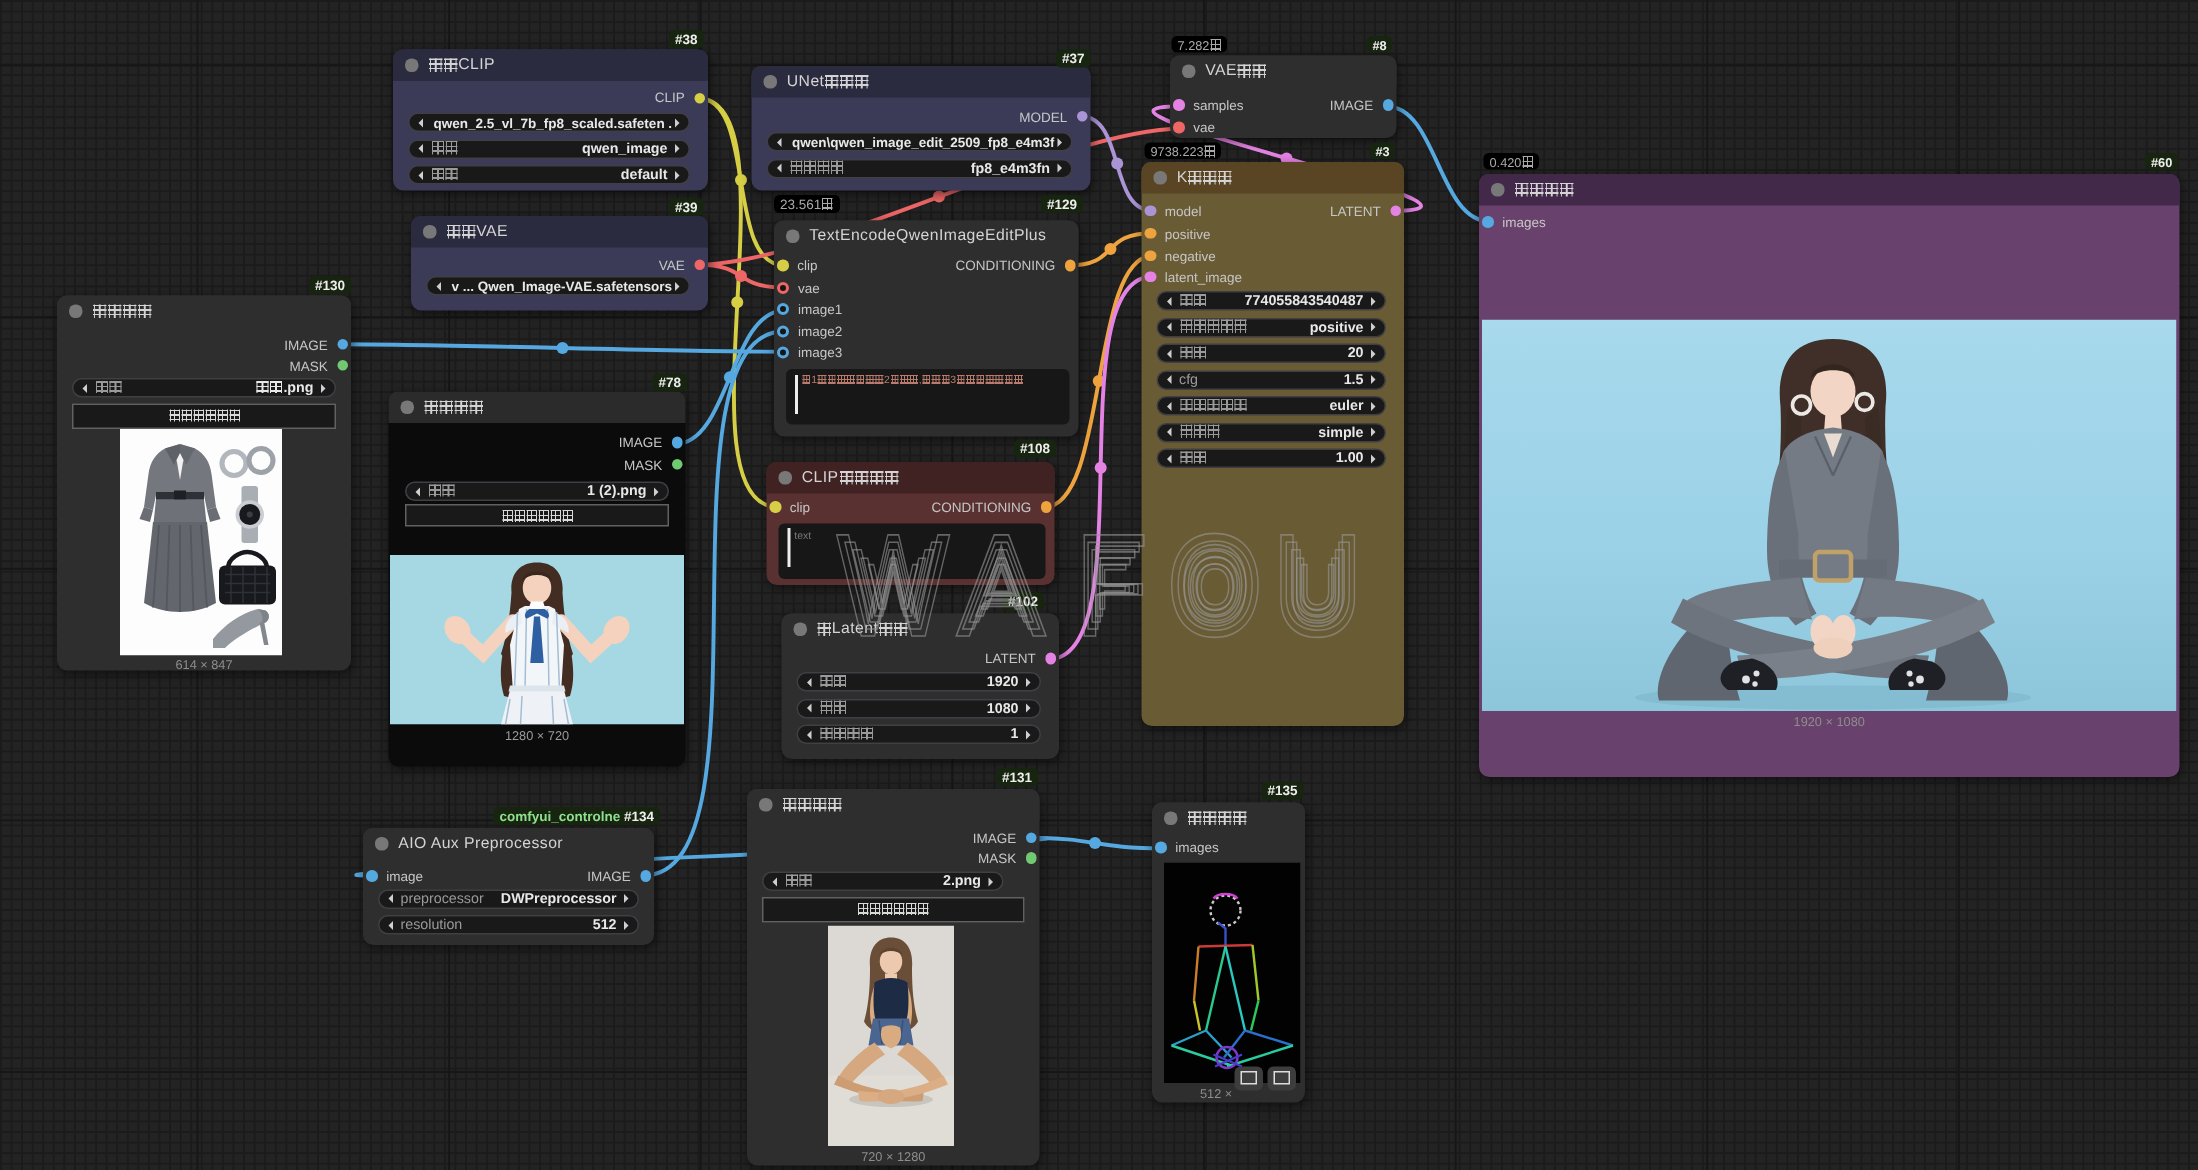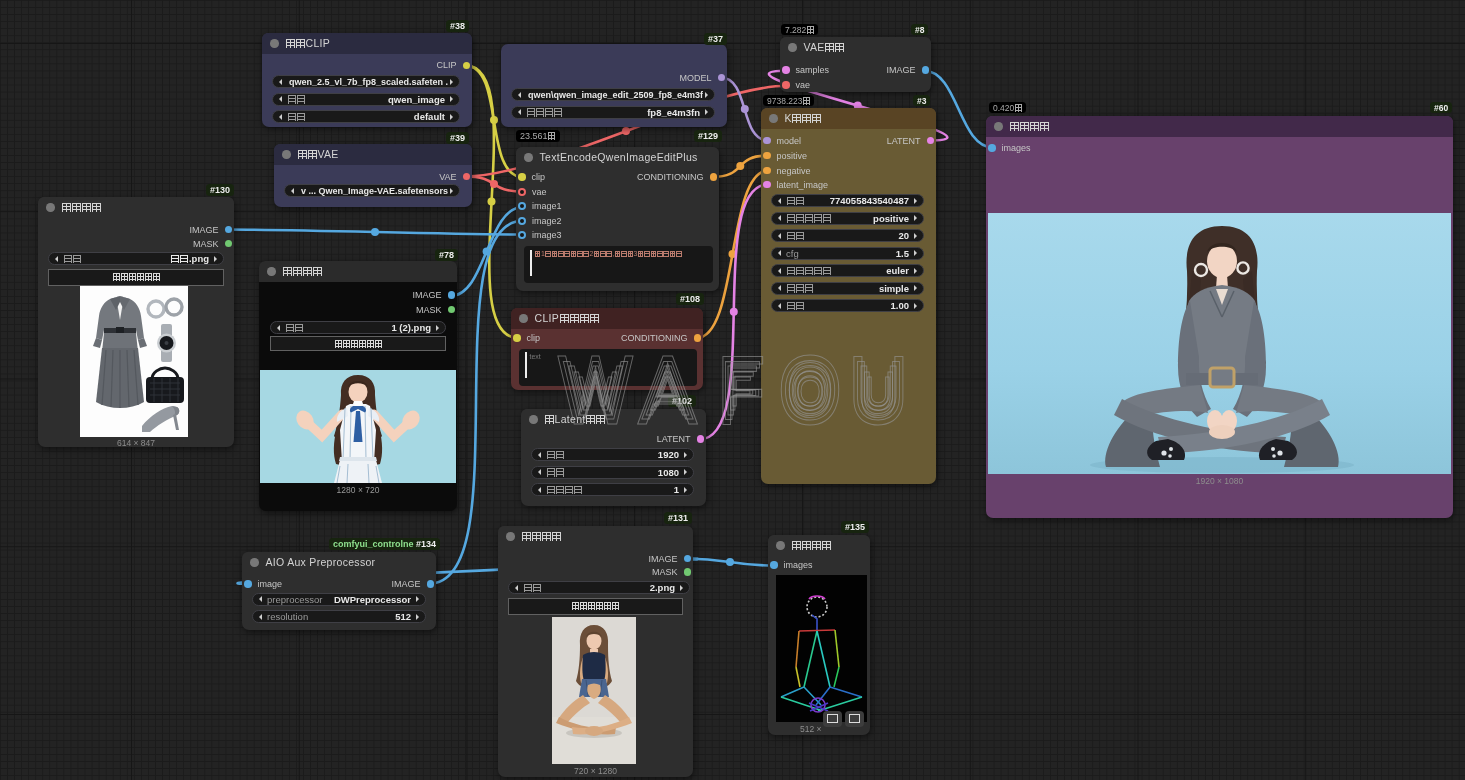--- a/index.html
+++ b/index.html
@@ -101,20 +101,21 @@
     </div>
  <div class="w" style="left:10px;right:12px;top:77px">
       <span class="tl"></span>
       <span class="k"><i class="cs"></i><i class="cs"></i></span>
       <span class="v">default</span>
       <span class="tr2"></span>
     </div>
 </div>
 
 <div class="node" style="left:501px;top:44px;width:226px;height:83px;background:#3b3b58">
+ <div class="tit" style="background:#2b2b40"><span class="tdot"></span>UNet<i class="c"></i><i class="c"></i><i class="c"></i></div>
  <div class="slot sout" style="top:27.5px">MODEL<span class="p pv"></span></div>
  <div class="w" style="left:10px;right:12px;top:44px">
       <span class="tl"></span>
       <span class="ctr">qwen\qwen_image_edit_2509_fp8_e4m3f ...</span>
       <span class="tr"></span>
     </div>
  <div class="w" style="left:10px;right:12px;top:61.5px">
       <span class="tl"></span>
       <span class="k"><i class="cs"></i><i class="cs"></i><i class="cs"></i><i class="cs"></i></span>
       <span class="v">fp8_e4m3fn</span>
@@ -407,21 +408,21 @@
 <div class="node" style="left:498px;top:526px;width:195px;height:251px;background:#2e2e2e">
  <div class="tit" style="background:#2e2e2e;border-radius:6px 6px 0 0">
       <span class="tdot"></span>
       <i class="c"></i>
       <i class="c"></i>
       <i class="c"></i>
       <i class="c"></i>
     </div>
  <div class="slot sout" style="top:26.5px">IMAGE<span class="p pb"></span></div>
  <div class="slot sout" style="top:40px">MASK<span class="p pg"></span></div>
- <div class="w" style="left:10px;right:3px;top:55px">
+ <div class="w" style="left:10px;right:24px;top:55px">
       <span class="tl"></span>
       <span class="k"><i class="cs"></i><i class="cs"></i></span>
       <span class="v">2.png</span>
       <span class="tr2"></span>
     </div>
  <div class="btn" style="left:10px;right:10px;top:72px;height:14.5px">
       <i class="cs"></i>
       <i class="cs"></i>
       <i class="cs"></i>
       <i class="cs"></i>

